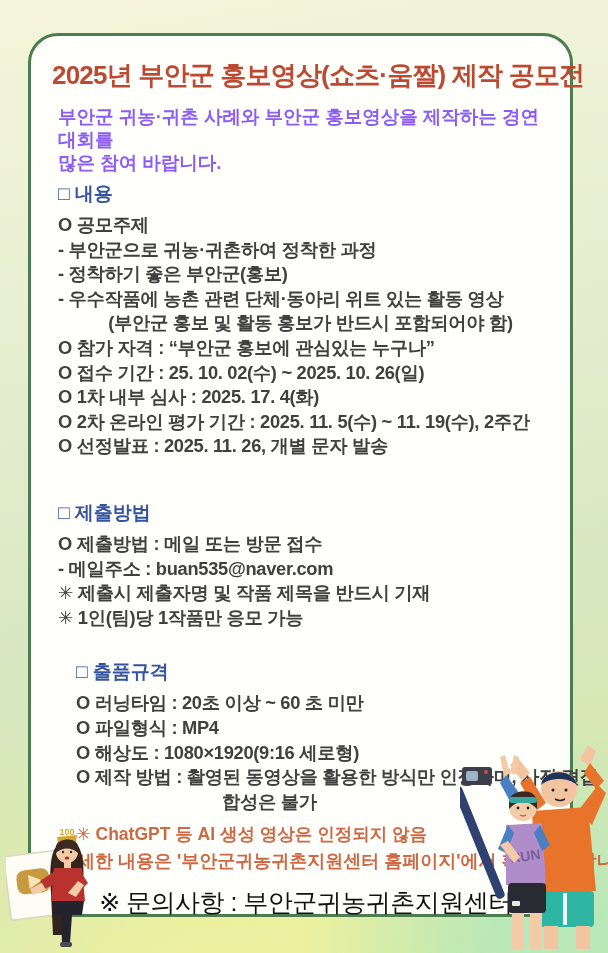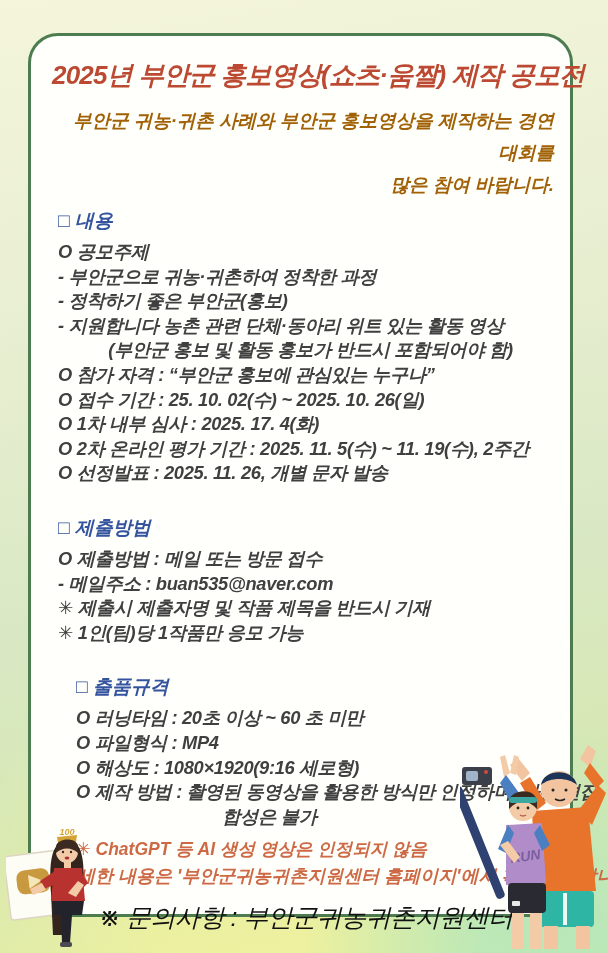--- a/index.html
+++ b/index.html
@@ -3,37 +3,36 @@
 <meta charset="utf-8">
 <style>
   html,body{margin:0;padding:0;}
   .stage{
     position:relative;width:608px;height:953px;overflow:hidden;
     font-family:"Liberation Sans","DejaVu Sans",sans-serif;
     background:
       radial-gradient(circle at 90% 101%, rgba(140,225,205,.45) 0 6%, transparent 22%),
       radial-gradient(circle at 40% 100%, rgba(250,245,150,.5) 0 8%, transparent 30%),
       linear-gradient(170deg,#f4f5da 0%,#e9efd2 30%,#d9e8c4 60%,#d7e8b4 80%,#e2eda4 100%);
-    font-style: italic;
   }
   .card{
     position:absolute;left:28px;top:33px;width:545px;height:884px;
     background:#fffffb;border:3px solid #4d7c50;border-radius:30px;
     box-sizing:border-box;z-index:1;
   }
   .content{padding:14px 16px 0 27px;}
   .title{
     text-align:center;white-space:nowrap;
     font-size:26px;font-weight:800;letter-spacing:-0.8px;
     color:#bc4a33;margin:8px 0 12px -6px;
   }
-  .intro{ text-align:right;color:#a16207;font-weight:700;font-size:18.5px;line-height:32px;}
+  .intro{ text-align:left;color:#8b5cf6;font-weight:700;font-size:18.5px;line-height:23px;}
   .section{margin-top:7px;}
   .section.specs{margin-left:18px;margin-top:29px;}
-  .section.submit{margin-top:29px;}
+  .section.submit{margin-top:41px;}
   .heading{color:#35549f;font-weight:700;font-size:19px;margin-bottom:6px;}
   .line{font-size:18.3px;line-height:24.6px;color:#404040;font-weight:600;letter-spacing:-0.3px;white-space:nowrap;}
   .indent-sub{padding-left:9px;text-align:center;}
   .indent-cont{padding-left:146px;}
   .notes{margin-top:9px;}
   .note1{margin-left:18px;color:#cd6a45;font-weight:700;font-size:17.5px;line-height:23px;white-space:nowrap;}
   .note2{margin-left:1px;margin-top:4px;color:#cd6a45;font-weight:700;font-size:18px;line-height:23px;white-space:nowrap;}
   .contact{margin-top:13px;text-align:center;color:#111;}
   .contact-line1{font-size:25px;font-weight:500;letter-spacing:-0.5px;}
   .char{position:absolute;z-index:5;}
@@ -53,21 +52,21 @@
       <div class="intro">
         <div>부안군 귀농·귀촌 사례와 부안군 홍보영상을 제작하는 경연대회를</div>
         <div>많은 참여 바랍니다.</div>
       </div>
 
       <div class="section">
         <div class="heading">□ 내용</div>
         <div class="line">O 공모주제</div>
         <div class="line">- 부안군으로 귀농·귀촌하여 정착한 과정</div>
         <div class="line">- 정착하기 좋은 부안군(홍보)</div>
-        <div class="line">- 지원합니다 농촌 관련 단체·동아리 위트 있는 활동 영상</div>
+        <div class="line">- 우수작품에 농촌 관련 단체·동아리 위트 있는 활동 영상</div>
         <div class="line indent-sub">(부안군 홍보 및 활동 홍보가 반드시 포함되어야 함)</div>
         <div class="line">O 참가 자격 : “부안군 홍보에 관심있는 누구나”</div>
         <div class="line">O 접수 기간 : 25. 10. 02(수) ~ 2025. 10. 26(일)</div>
         <div class="line">O 1차 내부 심사 : 2025. 17. 4(화)</div>
         <div class="line">O 2차 온라인 평가 기간 : 2025. 11. 5(수) ~ 11. 19(수), 2주간</div>
         <div class="line">O 선정발표 : 2025. 11. 26, 개별 문자 발송</div>
       </div>
 
       <div class="section submit">
         <div class="heading">□ 제출방법</div>

